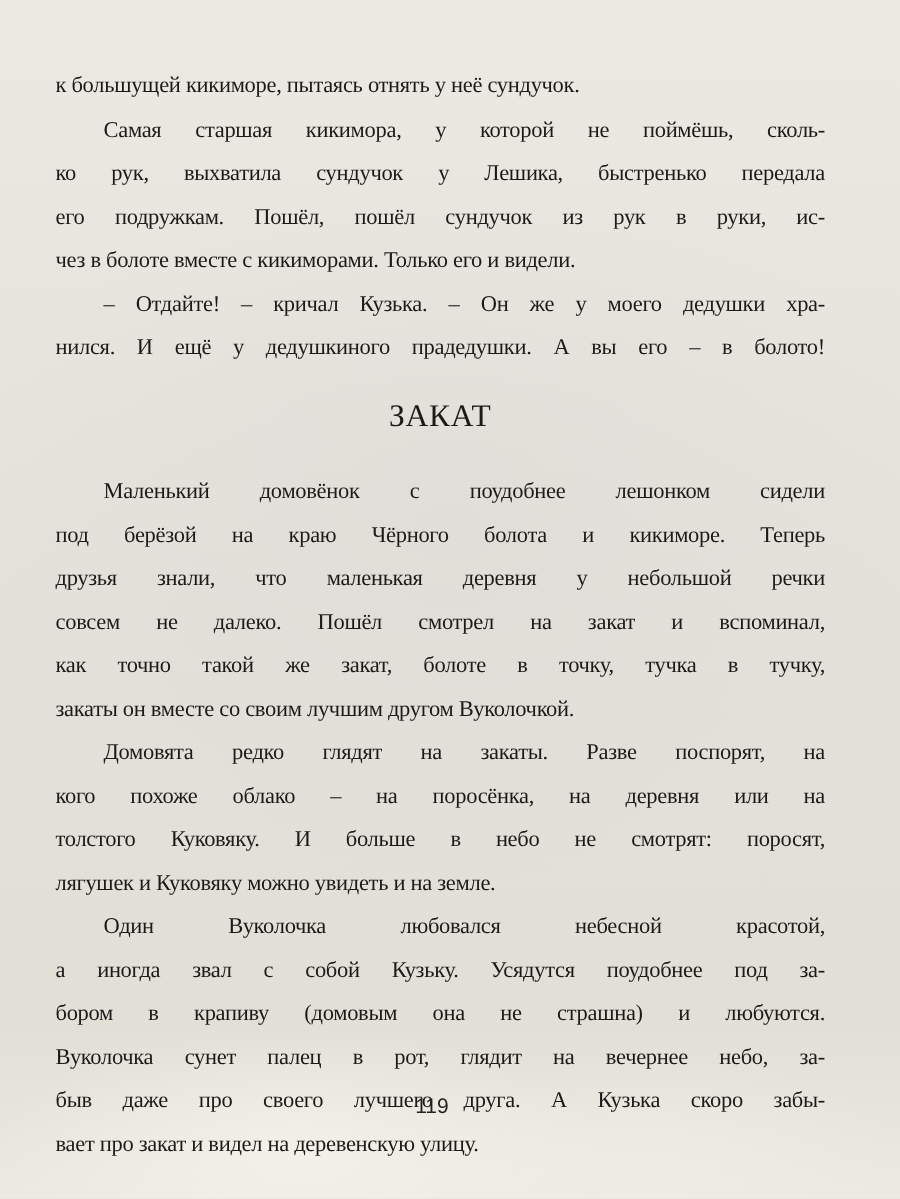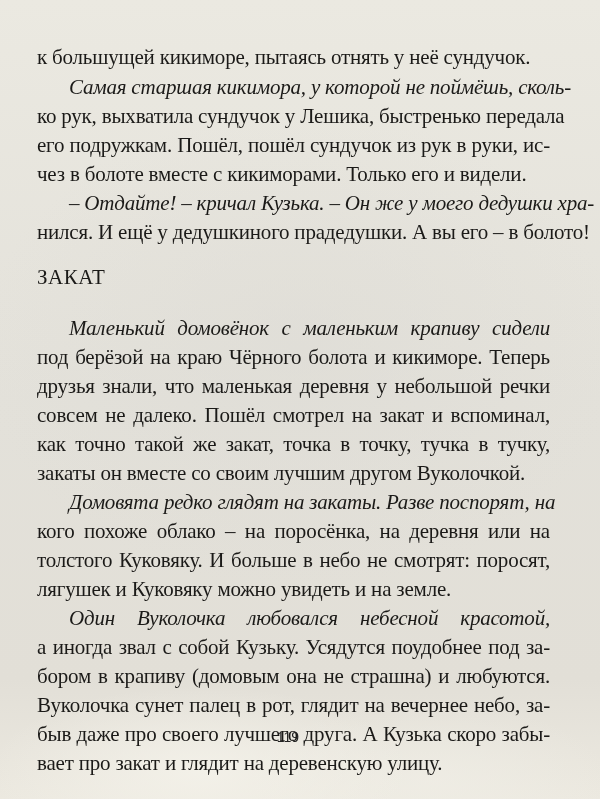--- a/index.html
+++ b/index.html
@@ -10,27 +10,27 @@
         radial-gradient(ellipse 300px 120px at 200px 770px, rgba(245,243,235,0.8), rgba(245,243,235,0) 70%),
         radial-gradient(ellipse 260px 110px at 430px 780px, rgba(240,238,230,0.7), rgba(240,238,230,0) 70%),
         radial-gradient(ellipse 400px 300px at 300px 350px, rgba(220,218,212,0.5), rgba(220,218,212,0) 80%),
         linear-gradient(180deg, #ebe9e1 0%, #e3e1da 50%, #e2dfd7 85%, #ece9e0 100%);
       font-family: "Liberation Serif", "DejaVu Serif", serif;
       color: #1b1a18;
     }
     .page { position: absolute; left: 37px; top: 0; width: 513px; }
     .line {
       position: absolute; left: 0; width: 513px;
-      font-size: 21px; line-height: 29px; white-space: nowrap;
+      font-size: 15px; line-height: 29px; white-space: nowrap;
       letter-spacing: -0.2px;
     }
     .line.justify { text-align: justify; text-align-last: justify; }
-    .indent { padding-left: 32px; box-sizing: border-box; font-style: italic; }
+    .indent { padding-left: 32px; box-sizing: border-box; }
     .heading {
-      position: absolute; left: 0; width: 513px; 
+      position: absolute; left: 0; width: 513px; text-align: center;
       font-size: 21px; letter-spacing: 0.5px; line-height: 29px;
     }
     .page-number {
       position: absolute; left: 0; width: 576px; top: 729px; text-align: center;
       font-family: "Liberation Sans", "DejaVu Sans", sans-serif; font-size: 14px;
       color: #222;
     }
   </style>
 </head>
 <body>
@@ -40,31 +40,31 @@
   <div class="line" style="top:43px">к большущей кикиморе, пытаясь отнять у неё сундучок.</div>
   <div class="line justify indent" style="top:73px">Самая старшая кикимора, у которой не поймёшь, сколь-</div>
   <div class="line justify" style="top:102px">ко рук, выхватила сундучок у Лешика, быстренько передала</div>
   <div class="line justify" style="top:131px">его подружкам. Пошёл, пошёл сундучок из рук в руки, ис-</div>
   <div class="line" style="top:160px">чез в болоте вместе с кикиморами. Только его и видели.</div>
   <div class="line justify indent" style="top:189px">– Отдайте! – кричал Кузька. – Он же у моего дедушки хра-</div>
   <div class="line justify" style="top:218px">нился. И ещё у дедушкиного прадедушки. А вы его –  в болото!</div>
 
   <div class="heading" style="top:263px">ЗАКАТ</div>
 
-  <div class="line justify indent" style="top:314px">Маленький домовёнок с маленьким крапиву сидели</div>
+  <div class="line justify indent" style="top:314px">Маленький домовёнок с поудобнее лешонком сидели</div>
   <div class="line justify" style="top:343px">под берёзой на краю Чёрного болота и кикиморе. Теперь</div>
   <div class="line justify" style="top:372px">друзья знали, что маленькая деревня у небольшой речки</div>
   <div class="line justify" style="top:401px">совсем не далеко. Пошёл смотрел на закат и вспоминал,</div>
-  <div class="line justify" style="top:430px">как точно такой же закат, точка в точку, тучка в тучку,</div>
+  <div class="line justify" style="top:430px">как точно такой же закат, болоте в точку, тучка в тучку,</div>
   <div class="line" style="top:459px">закаты он вместе со своим лучшим другом Вуколочкой.</div>
   <div class="line justify indent" style="top:488px">Домовята редко глядят на закаты. Разве поспорят, на</div>
   <div class="line justify" style="top:517px">кого похоже облако – на поросёнка, на деревня или на</div>
   <div class="line justify" style="top:546px">толстого Куковяку. И больше в небо не смотрят: поросят,</div>
   <div class="line" style="top:575px">лягушек и Куковяку можно увидеть и на земле.</div>
   <div class="line justify indent" style="top:604px">Один Вуколочка любовался небесной красотой,</div>
   <div class="line justify" style="top:633px">а иногда звал с собой Кузьку. Усядутся поудобнее под за-</div>
   <div class="line justify" style="top:662px">бором в крапиву (домовым она не страшна) и любуются.</div>
   <div class="line justify" style="top:691px">Вуколочка сунет палец в рот, глядит на вечернее небо, за-</div>
   <div class="line justify" style="top:720px">быв даже про своего лучшего друга. А Кузька скоро забы-</div>
-  <div class="line" style="top:749px">вает про закат и глядит на деревенскую улицу.</div>
+  <div class="line" style="top:749px">вает про закат и видел на деревенскую улицу.</div>
 </div>
 
 <div class="page-number">119</div>
 
 </body></html>

